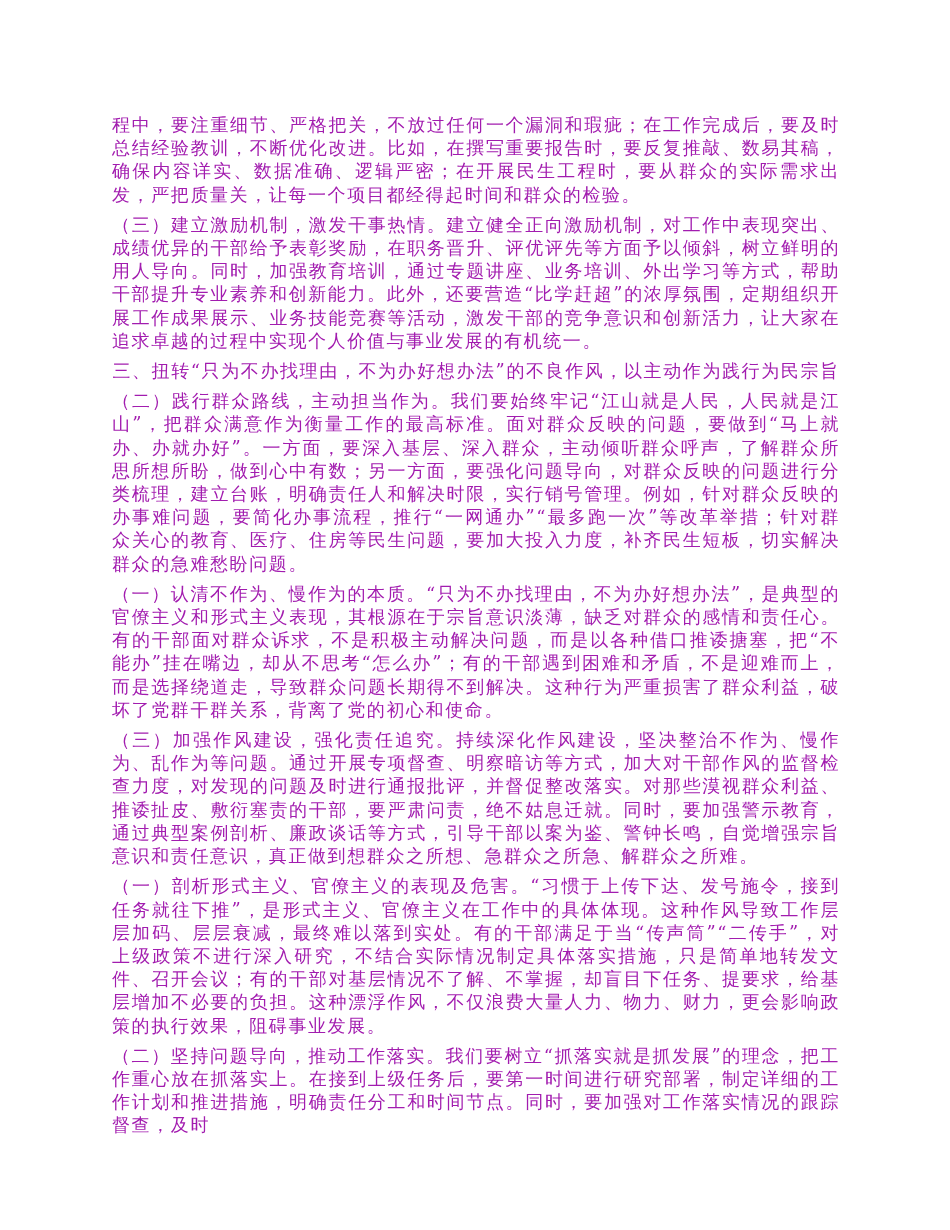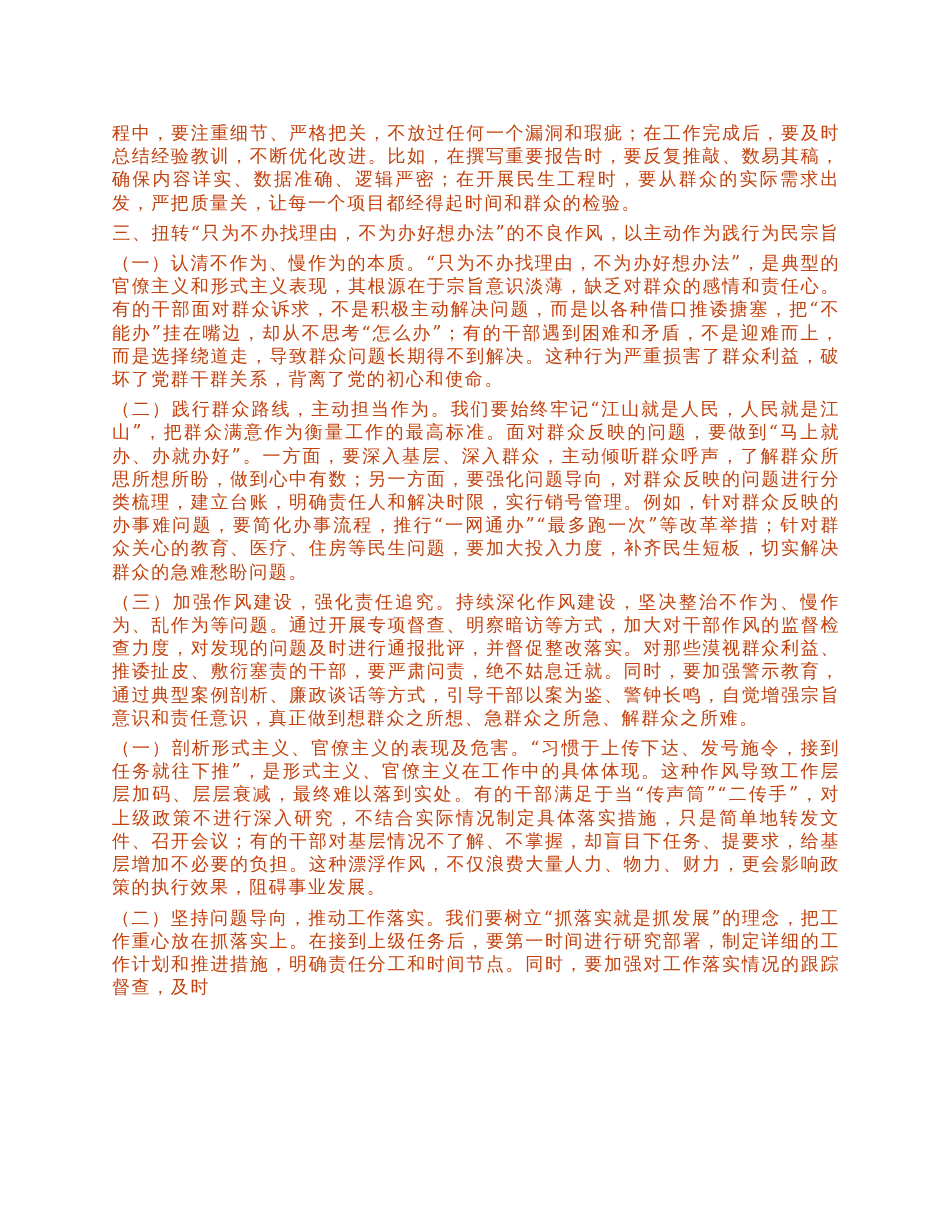--- a/index.html
+++ b/index.html
@@ -9,23 +9,23 @@
     }
     body {
       width: 950px;
       height: 1230px;
       overflow: hidden;
       position: relative;
     }
     .page {
       position: absolute;
       left: 112px;
-      top: 121px;
+      top: 113px;
       width: 728px;
-      color: #c2410c;
+      color: #a21caf;
       font-family: "DejaVu Serif", "Liberation Serif", serif;
       font-size: 18px;
       line-height: 23.2px;
       letter-spacing: 1.6px;
     }
     .para {
       margin: 0 0 7px 0;
       text-align: justify;
       text-justify: inter-character;
       word-break: break-all;
@@ -34,19 +34,20 @@
       margin: 0 0 7px 0;
       text-align: center;
       word-break: break-all;
     }
   </style>
 </head>
 <body>
 
 <div class="page">
   <p class="para">程中，要注重细节、严格把关，不放过任何一个漏洞和瑕疵；在工作完成后，要及时总结经验教训，不断优化改进。比如，在撰写重要报告时，要反复推敲、数易其稿，确保内容详实、数据准确、逻辑严密；在开展民生工程时，要从群众的实际需求出发，严把质量关，让每一个项目都经得起时间和群众的检验。</p>
+  <p class="para">（三）建立激励机制，激发干事热情。建立健全正向激励机制，对工作中表现突出、成绩优异的干部给予表彰奖励，在职务晋升、评优评先等方面予以倾斜，树立鲜明的用人导向。同时，加强教育培训，通过专题讲座、业务培训、外出学习等方式，帮助干部提升专业素养和创新能力。此外，还要营造“比学赶超”的浓厚氛围，定期组织开展工作成果展示、业务技能竞赛等活动，激发干部的竞争意识和创新活力，让大家在追求卓越的过程中实现个人价值与事业发展的有机统一。</p>
   <p class="heading">三、扭转“只为不办找理由，不为办好想办法”的不良作风，以主动作为践行为民宗旨</p>
+  <p class="para">（二）践行群众路线，主动担当作为。我们要始终牢记“江山就是人民，人民就是江山”，把群众满意作为衡量工作的最高标准。面对群众反映的问题，要做到“马上就办、办就办好”。一方面，要深入基层、深入群众，主动倾听群众呼声，了解群众所思所想所盼，做到心中有数；另一方面，要强化问题导向，对群众反映的问题进行分类梳理，建立台账，明确责任人和解决时限，实行销号管理。例如，针对群众反映的办事难问题，要简化办事流程，推行“一网通办”“最多跑一次”等改革举措；针对群众关心的教育、医疗、住房等民生问题，要加大投入力度，补齐民生短板，切实解决群众的急难愁盼问题。</p>
   <p class="para">（一）认清不作为、慢作为的本质。“只为不办找理由，不为办好想办法”，是典型的官僚主义和形式主义表现，其根源在于宗旨意识淡薄，缺乏对群众的感情和责任心。有的干部面对群众诉求，不是积极主动解决问题，而是以各种借口推诿搪塞，把“不能办”挂在嘴边，却从不思考“怎么办”；有的干部遇到困难和矛盾，不是迎难而上，而是选择绕道走，导致群众问题长期得不到解决。这种行为严重损害了群众利益，破坏了党群干群关系，背离了党的初心和使命。</p>
-  <p class="para">（二）践行群众路线，主动担当作为。我们要始终牢记“江山就是人民，人民就是江山”，把群众满意作为衡量工作的最高标准。面对群众反映的问题，要做到“马上就办、办就办好”。一方面，要深入基层、深入群众，主动倾听群众呼声，了解群众所思所想所盼，做到心中有数；另一方面，要强化问题导向，对群众反映的问题进行分类梳理，建立台账，明确责任人和解决时限，实行销号管理。例如，针对群众反映的办事难问题，要简化办事流程，推行“一网通办”“最多跑一次”等改革举措；针对群众关心的教育、医疗、住房等民生问题，要加大投入力度，补齐民生短板，切实解决群众的急难愁盼问题。</p>
   <p class="para">（三）加强作风建设，强化责任追究。持续深化作风建设，坚决整治不作为、慢作为、乱作为等问题。通过开展专项督查、明察暗访等方式，加大对干部作风的监督检查力度，对发现的问题及时进行通报批评，并督促整改落实。对那些漠视群众利益、推诿扯皮、敷衍塞责的干部，要严肃问责，绝不姑息迁就。同时，要加强警示教育，通过典型案例剖析、廉政谈话等方式，引导干部以案为鉴、警钟长鸣，自觉增强宗旨意识和责任意识，真正做到想群众之所想、急群众之所急、解群众之所难。</p>
   <p class="para">（一）剖析形式主义、官僚主义的表现及危害。“习惯于上传下达、发号施令，接到任务就往下推”，是形式主义、官僚主义在工作中的具体体现。这种作风导致工作层层加码、层层衰减，最终难以落到实处。有的干部满足于当“传声筒”“二传手”，对上级政策不进行深入研究，不结合实际情况制定具体落实措施，只是简单地转发文件、召开会议；有的干部对基层情况不了解、不掌握，却盲目下任务、提要求，给基层增加不必要的负担。这种漂浮作风，不仅浪费大量人力、物力、财力，更会影响政策的执行效果，阻碍事业发展。</p>
   <p class="para">（二）坚持问题导向，推动工作落实。我们要树立“抓落实就是抓发展”的理念，把工作重心放在抓落实上。在接到上级任务后，要第一时间进行研究部署，制定详细的工作计划和推进措施，明确责任分工和时间节点。同时，要加强对工作落实情况的跟踪督查，及时</p>
 </div>
 
 </body></html>

